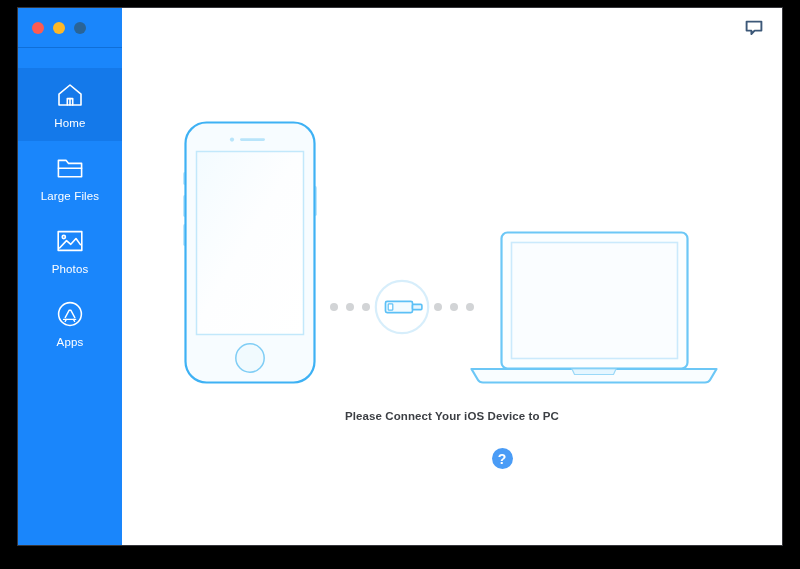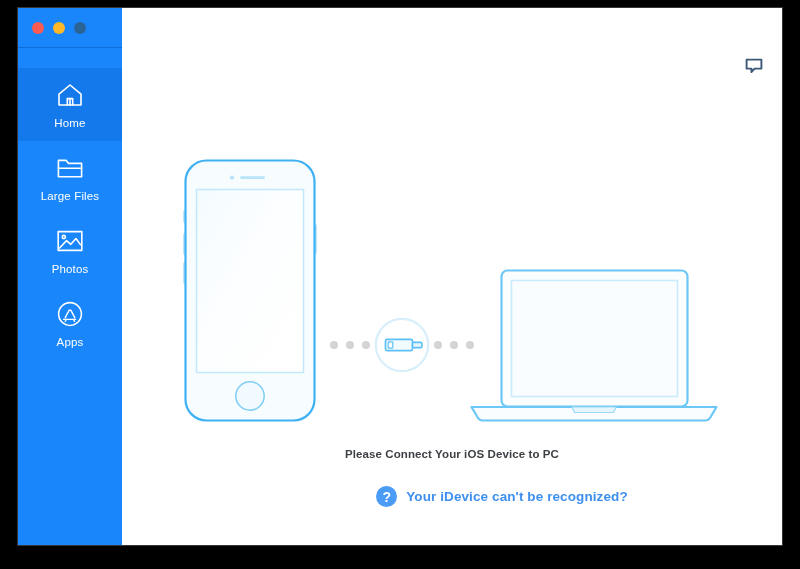--- a/index.html
+++ b/index.html
@@ -86,21 +86,20 @@
     font-size: 11.5px;
     letter-spacing: 0.15px;
     white-space: nowrap;
   }
 
   
   .content {
     flex: 1 1 auto;
     position: relative;
     background: #ffffff;
-    margin-top: 38px;
   }
 
   .feedback-icon {
     position: absolute;
     right: 18px;
     top: 10px;
     width: 20px;
     height: 20px;
     cursor: pointer;
   }
@@ -312,18 +311,17 @@
           <path d="M4.5 139 L249.5 139 L243 150 Q241.5 152.5 238 152.5 L16 152.5 Q12.5 152.5 11 150 Z" fill="#f9fdff" stroke="#6cc7f6" stroke-width="2.2" stroke-linejoin="round"></path>
 
           <path d="M105 139 L149 139 L146.5 144.5 L107.5 144.5 Z" fill="#e5f6ff" stroke="#9bd9f8" stroke-width="1.2"></path>
         </svg>
       </div>
 
       <div class="caption">Please Connect Your iOS Device to PC</div>
 
       <div class="recognize-row">
         <span class="qmark">?</span>
-        <span class="recognize-text">Your iDevice can't be recognized?</span>
       </div>
 
     </div>
   </div>
 </div>
 
 </body></html>

